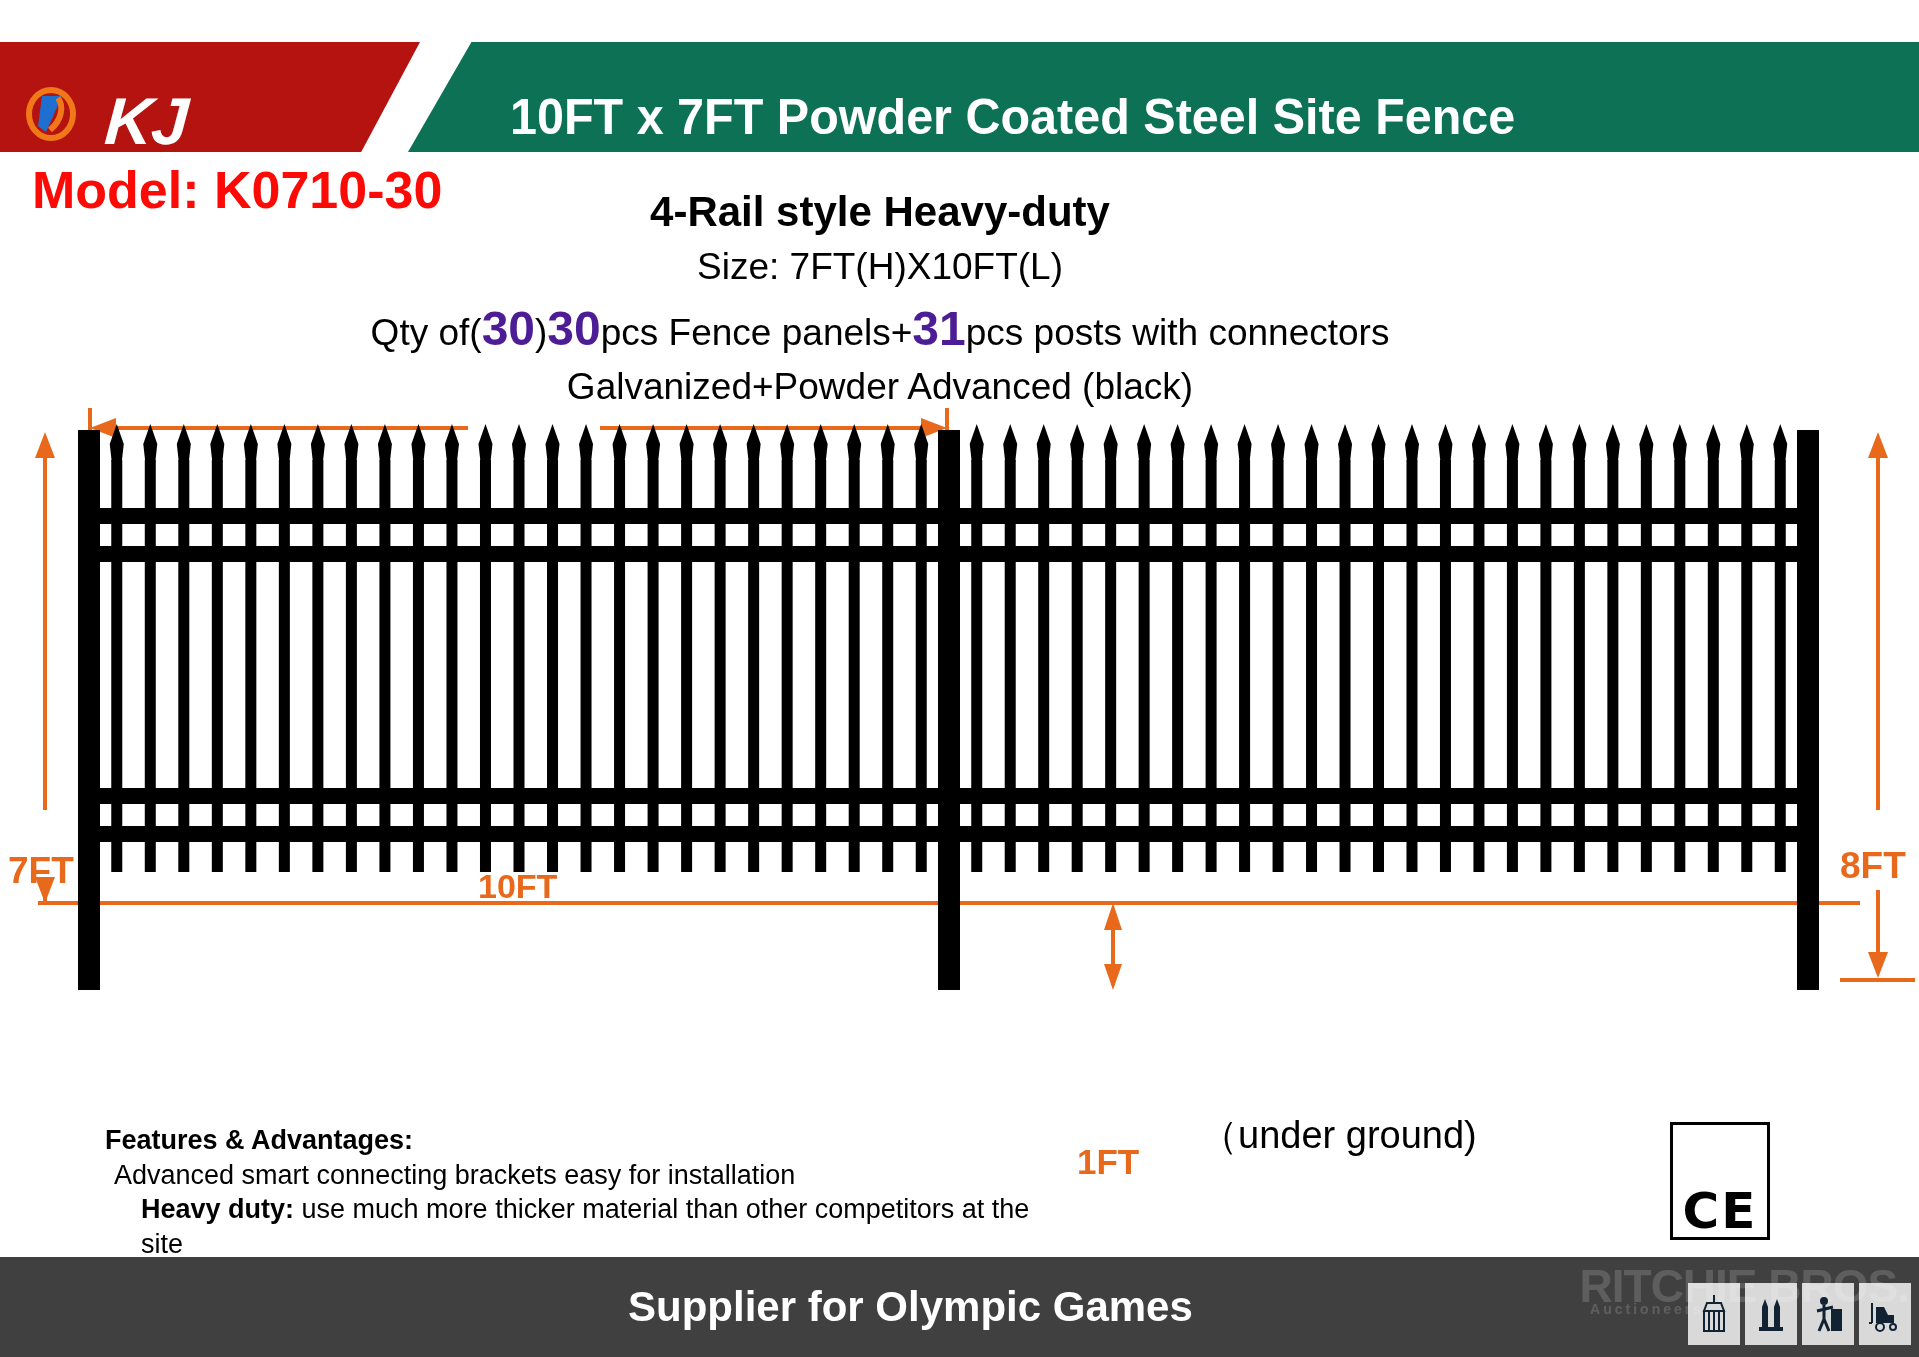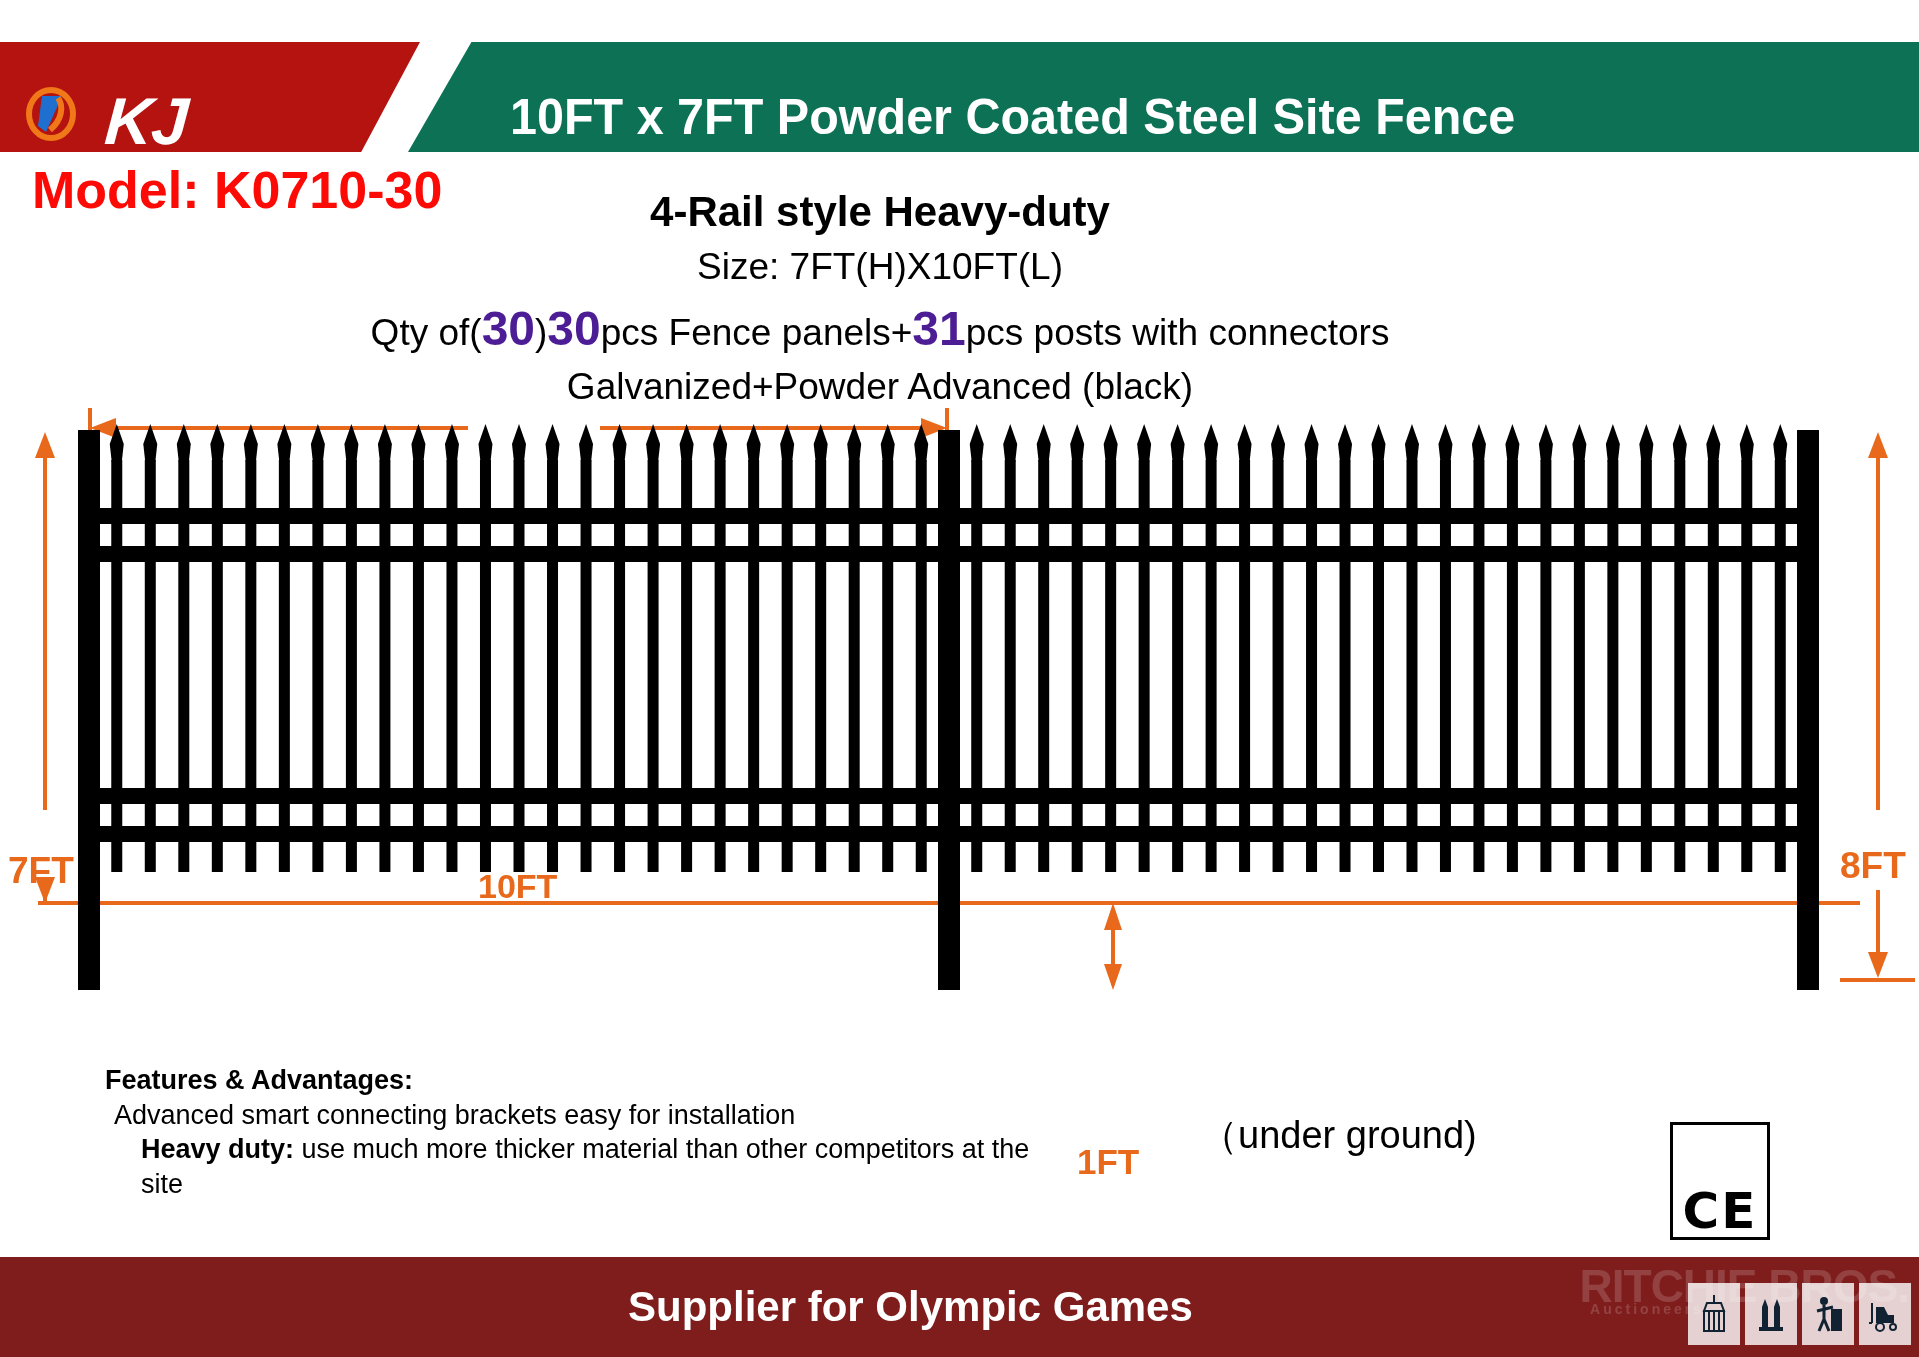--- a/index.html
+++ b/index.html
@@ -56,21 +56,21 @@
   .dim-7ft  { left:8px;  top:850px; font-size:37px; }
   .dim-8ft  { left:1840px; top:845px; font-size:37px; }
   .dim-1ft  { left:1077px; top:1142px; font-size:35px; }
 
   .underground-label {
     position:absolute; left:1200px; top:1110px;
     font-size:38px; color:#000; white-space:nowrap;
   }
 
   
-  .features { position:absolute; left:105px; top:1063px; width:950px; }
+  .features { position:absolute; left:105px; top:1123px; width:950px; }
   .features-title { font-size:27px; font-weight:bold; color:#000; line-height:1.28; }
   .features-l1 { font-size:27px; color:#000; line-height:1.28; padding-left:9px; }
   .features-l2 { font-size:27px; color:#000; line-height:1.28;margin-left:36px; }
   .features-l2 b { font-weight:bold; }
 
   
   .ce-box {
     position:absolute; left:1670px; top:1122px; width:100px; height:118px;
     border:3px solid #000; background:#fff;
   }
@@ -78,21 +78,21 @@
     position:absolute; left:0; top:0; width:100%; height:100%;
     display:flex; align-items:center; justify-content:center;
     font-size:50px; font-weight:bold; color:#000; letter-spacing:2px;
     font-family:"DejaVu Sans", sans-serif;
     margin-top:30px;
   }
 
   
   .footer {
     position:absolute; left:0; bottom:0; width:1919px; height:100px;
-    background:#7f1d1d;
+    background:#404040;
     margin-top:28px;
   }
   .footer-text {
     position:absolute; left:628px; top:26px;
     font-size:42px; font-weight:bold; color:#ffffff; white-space:nowrap;
   }
   .watermark {
     position:absolute; right:10px; top:2px;
     font-size:46px; font-weight:bold; color:rgba(255,255,255,0.16);
     letter-spacing:-1px; white-space:nowrap;

